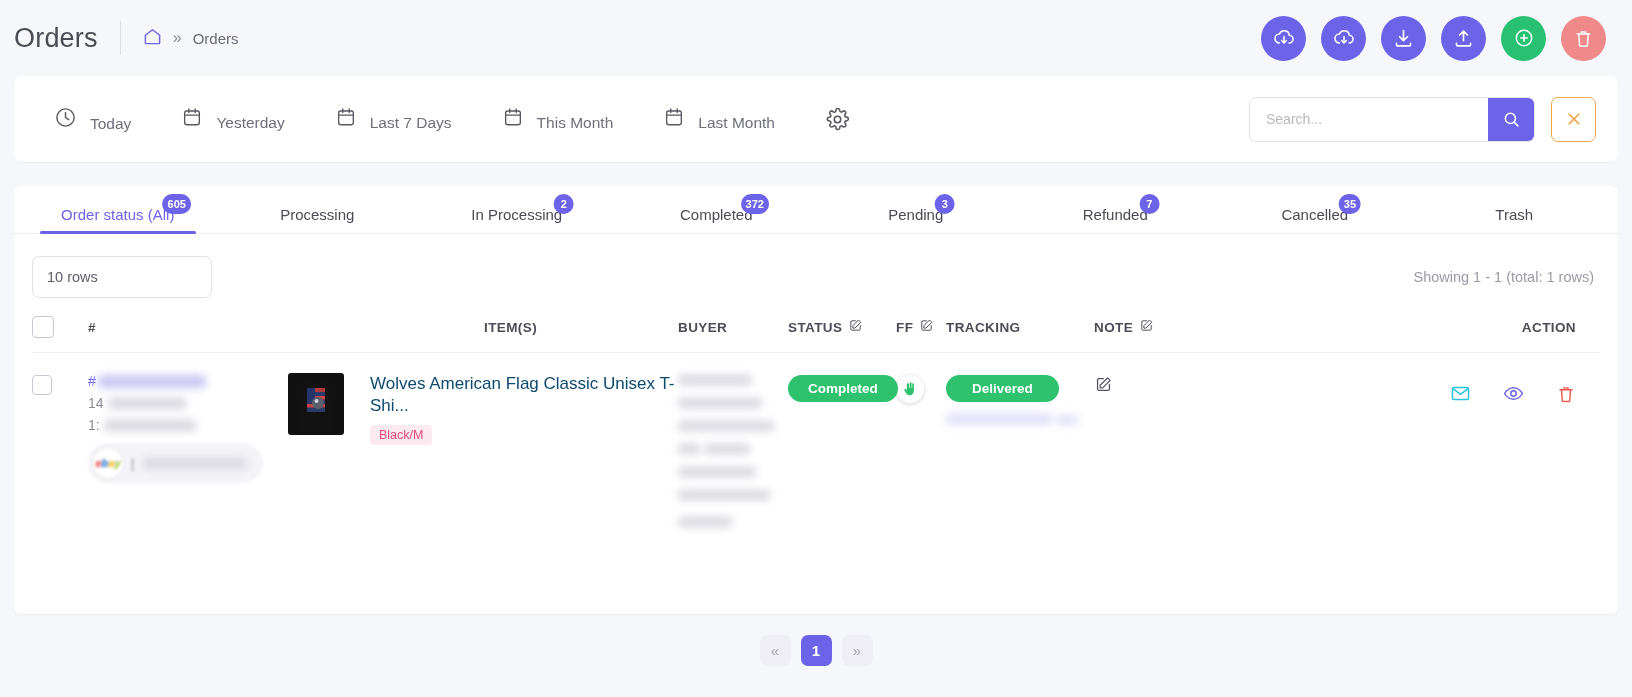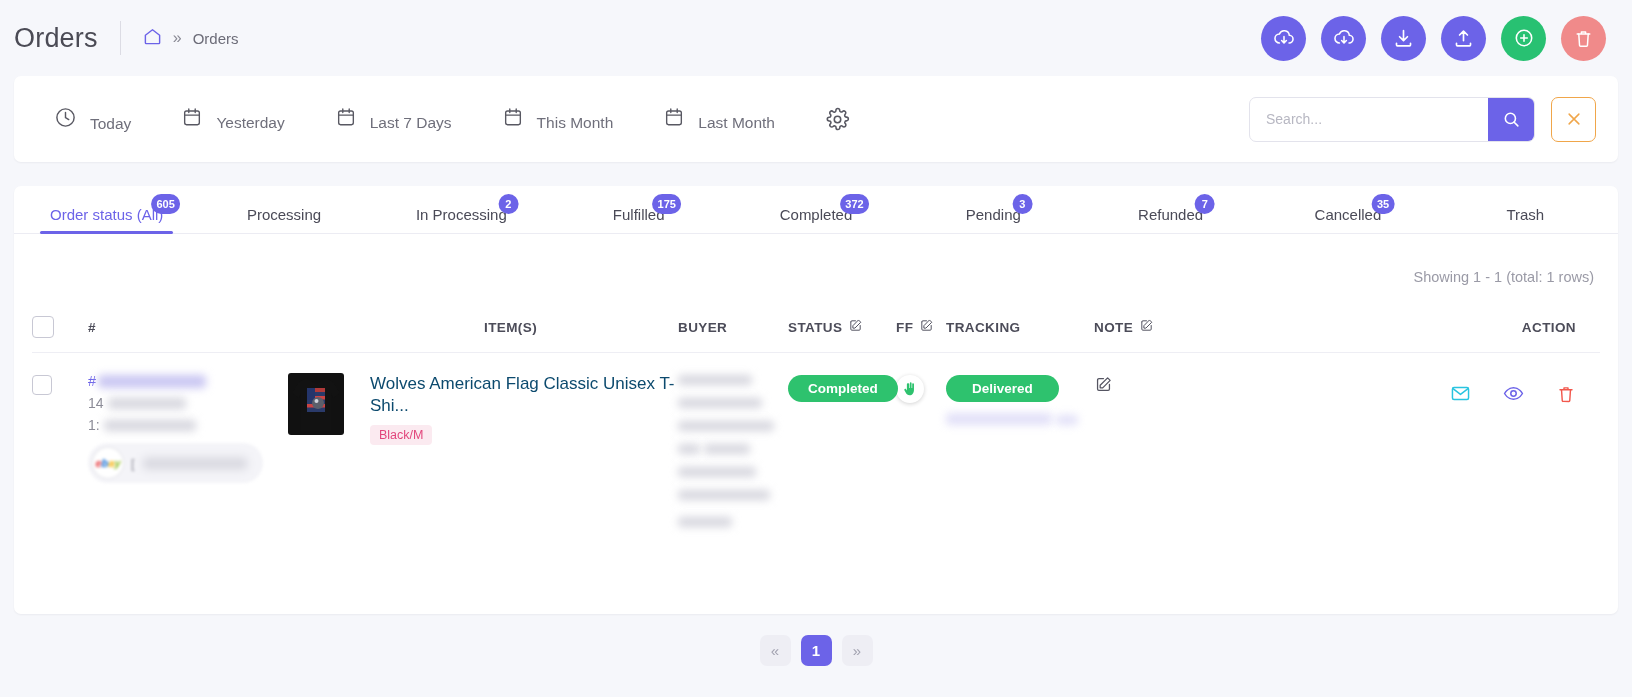--- a/index.html
+++ b/index.html
@@ -368,40 +368,40 @@
       <div class="tab active">
         <span class="lbl"><span>Order status (All)</span><span class="badge">605</span></span>
       </div>
       <div class="tab">
         <span class="lbl"><span>Processing</span></span>
       </div>
       <div class="tab">
         <span class="lbl"><span>In Processing</span><span class="badge">2</span></span>
       </div>
       <div class="tab">
-        <span class="lbl"><span>Fulfilled</span><span class="badge">175</span></span>
-      </div>
-      <div class="tab">
         <span class="lbl"><span>Completed</span><span class="badge">372</span></span>
       </div>
       <div class="tab">
         <span class="lbl"><span>Pending</span><span class="badge">3</span></span>
       </div>
       <div class="tab">
         <span class="lbl"><span>Refunded</span><span class="badge">7</span></span>
       </div>
       <div class="tab">
         <span class="lbl"><span>Cancelled</span><span class="badge">35</span></span>
       </div>
       <div class="tab">
         <span class="lbl"><span>Trash</span></span>
       </div>
     </div>
 
     <div class="toolbar2">
+      <div class="rows-select">
+        <span>10 rows</span>
+      </div>
       <div class="showing">Showing 1 - 1 (total: 1 rows)</div>
     </div>
 
     <div style="padding:0 18px;">
       <table>
         <colgroup>
           <col style="width:56px">
             <col style="width:200px">
             <col style="width:390px">
             <col style="width:110px">

